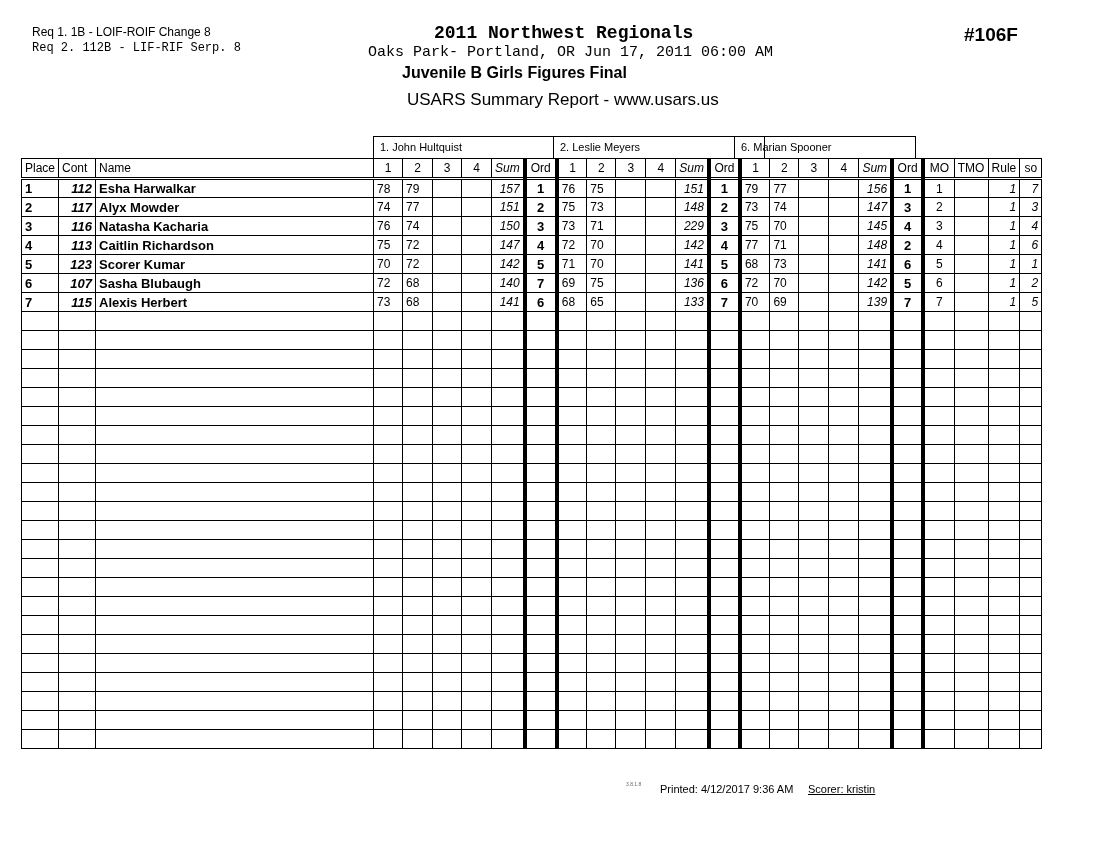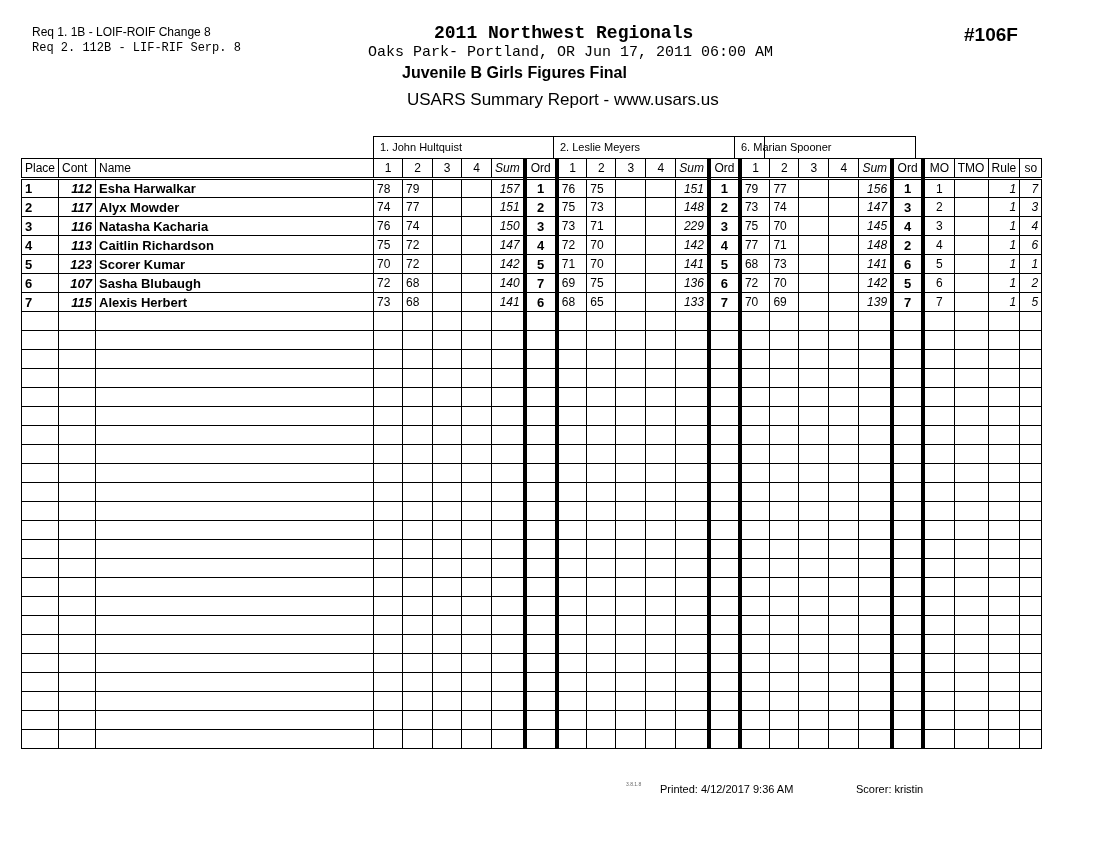--- a/index.html
+++ b/index.html
@@ -906,13 +906,13 @@
         <td class="thickL"></td>
         <td></td>
         <td></td>
         <td></td>
       </tr>
     </tbody>
 </table>
 
 <div class="abs ver">3.8.1.8</div>
 <div class="abs footer" style="left:649px;padding-left:11px;">Printed:  4/12/2017  9:36 AM</div>
-<div class="abs footer" style="left:856px;">Scorer:   kristin</div>
+<div class="abs footer" style="left:808px;text-decoration:underline;">Scorer:   kristin</div>
 
 </body></html>

